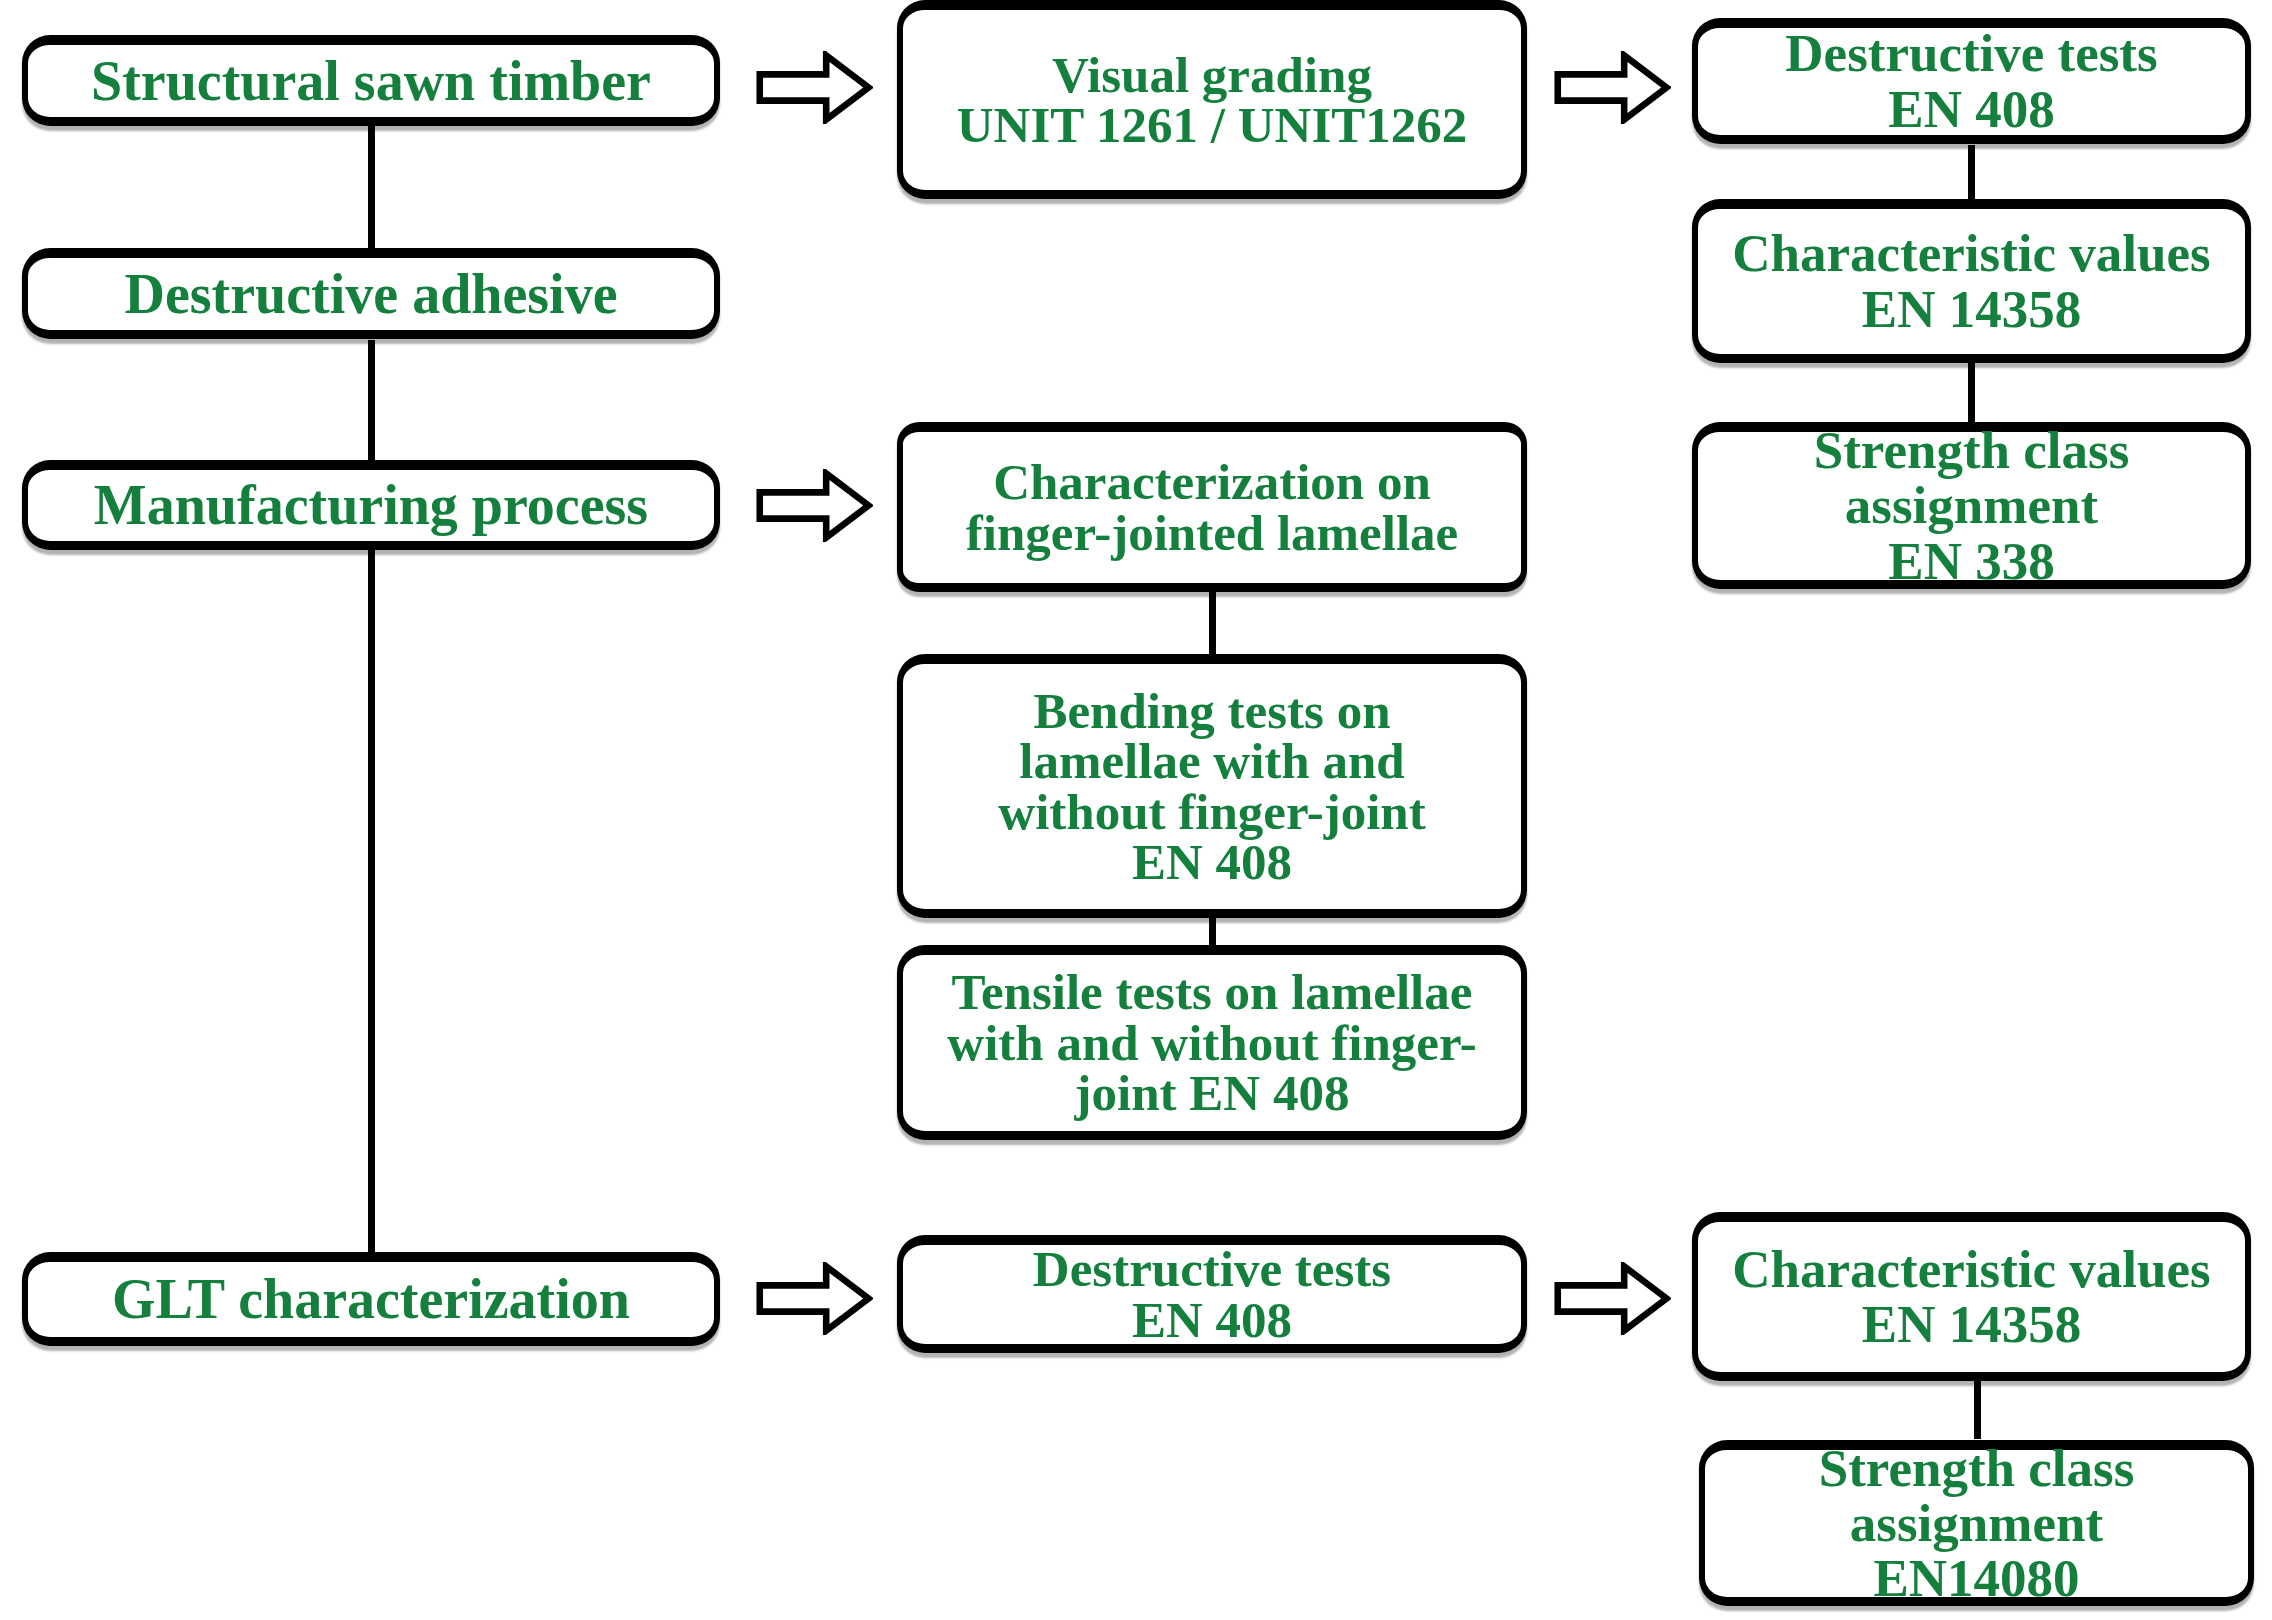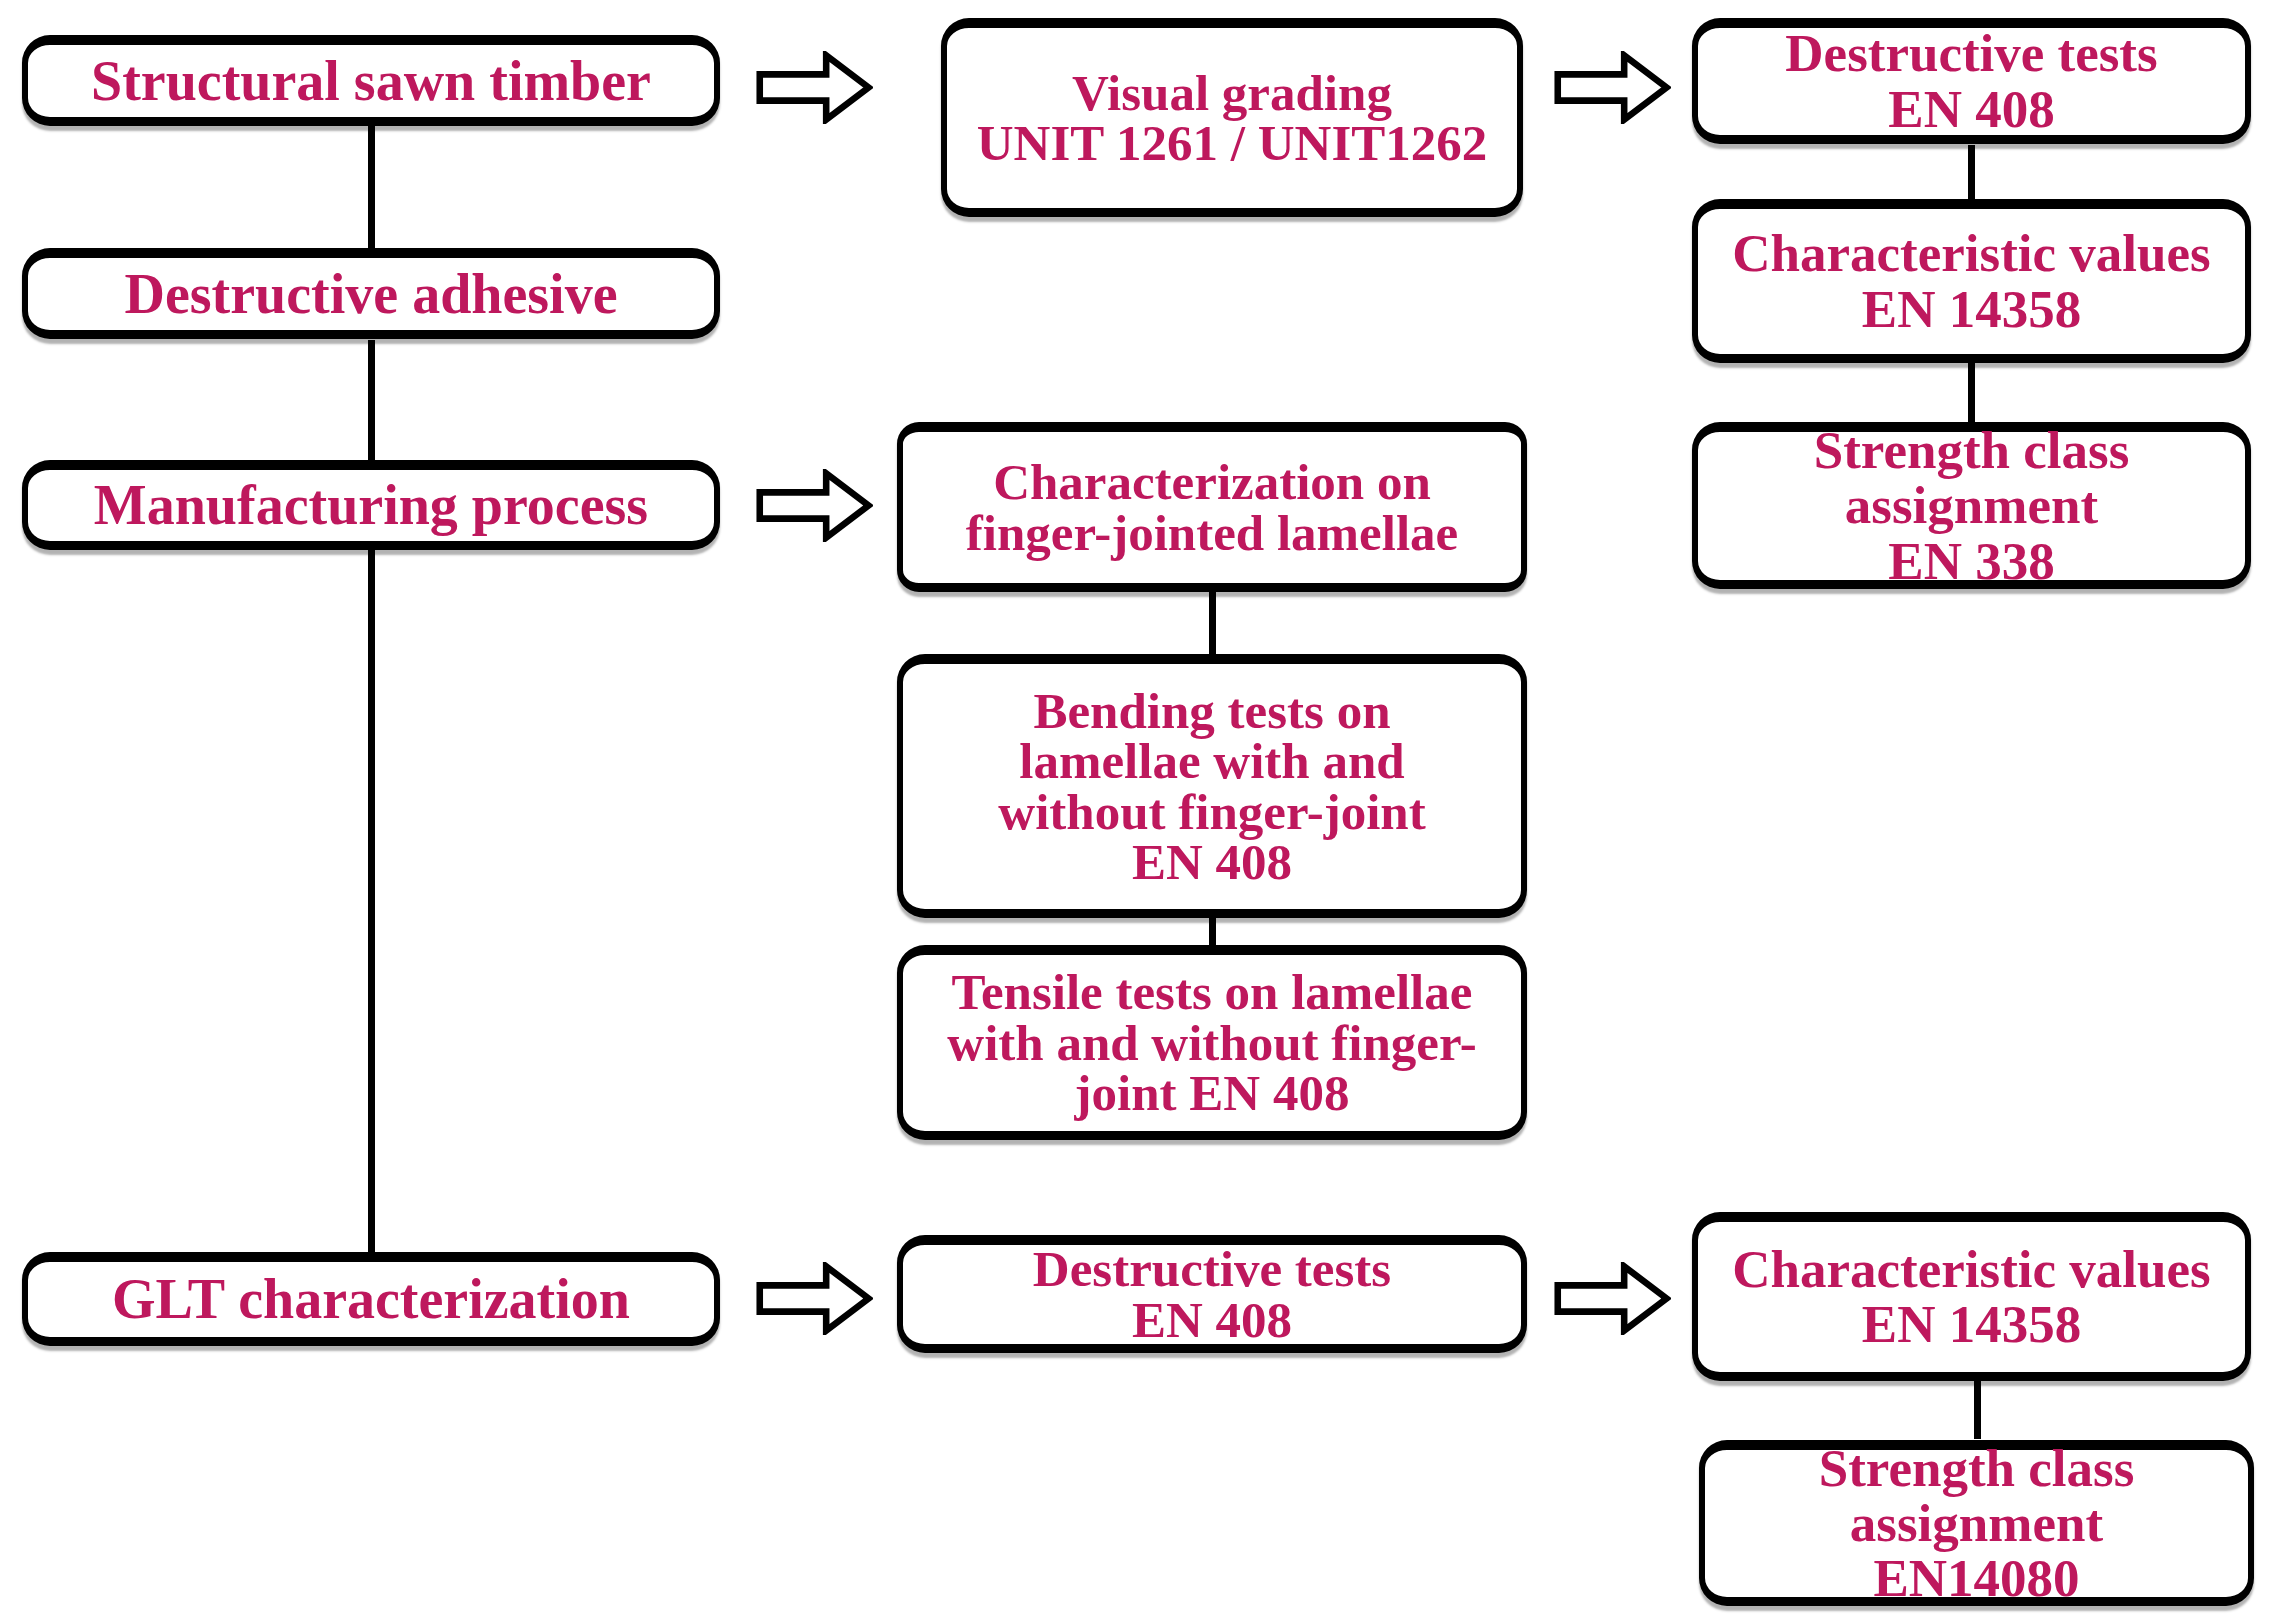--- a/index.html
+++ b/index.html
@@ -25,34 +25,34 @@
     border-radius: 28px;
     box-shadow: 0 4.4px 2.2px rgba(0,0,0,0.30);
     display: flex;
     align-items: center;
     justify-content: center;
     text-align: center;
   }
   .label {
     white-space: pre-line;
     font-weight: bold;
-    color: #be185d;
+    color: #15803d;
     width: 100%;
   }
   .col-left  .label { font-size: 56px; line-height: 1.12; }
   .col-mid   .label { font-size: 51px; line-height: 0.99; }
   .col-right .label { font-size: 53px; line-height: 1.04; }
 
   
   #L1 { left: 22px;  top: 35px;   width: 698px; height: 91px; }
   #L2 { left: 22px;  top: 248px;  width: 698px; height: 91px; }
   #L3 { left: 22px;  top: 460px;  width: 698px; height: 90px; }
   #L4 { left: 22px;  top: 1252px; width: 698px; height: 94px; justify-content: flex-end; }
   
-  #M1 { left: 897px; top: 18px;   width: 582px; height: 199px; margin-left: 44px; }
+  #M1 { left: 897px; top: 0;   width: 630px; height: 199px; }
   #M2 { left: 897px; top: 422px;  width: 630px; height: 170px; border-radius: 22px; }
   #M3 { left: 897px; top: 654px;  width: 630px; height: 264px; }
   #M4 { left: 897px; top: 945px; width: 630px; height: 195px; }
   #M5 { left: 897px; top: 1235px; width: 630px; height: 118px; }
   
   #R1 { left: 1692px; top: 18px;   width: 559px; height: 126px; }
   #R2 { left: 1692px; top: 199px;  width: 559px; height: 164px; }
   #R3 { left: 1692px; top: 422px;  width: 559px; height: 167px; }
   #R4 { left: 1692px; top: 1212px; width: 559px; height: 169px; }
   #R5 { left: 1699px; top: 1440px; width: 555px; height: 166px; }

